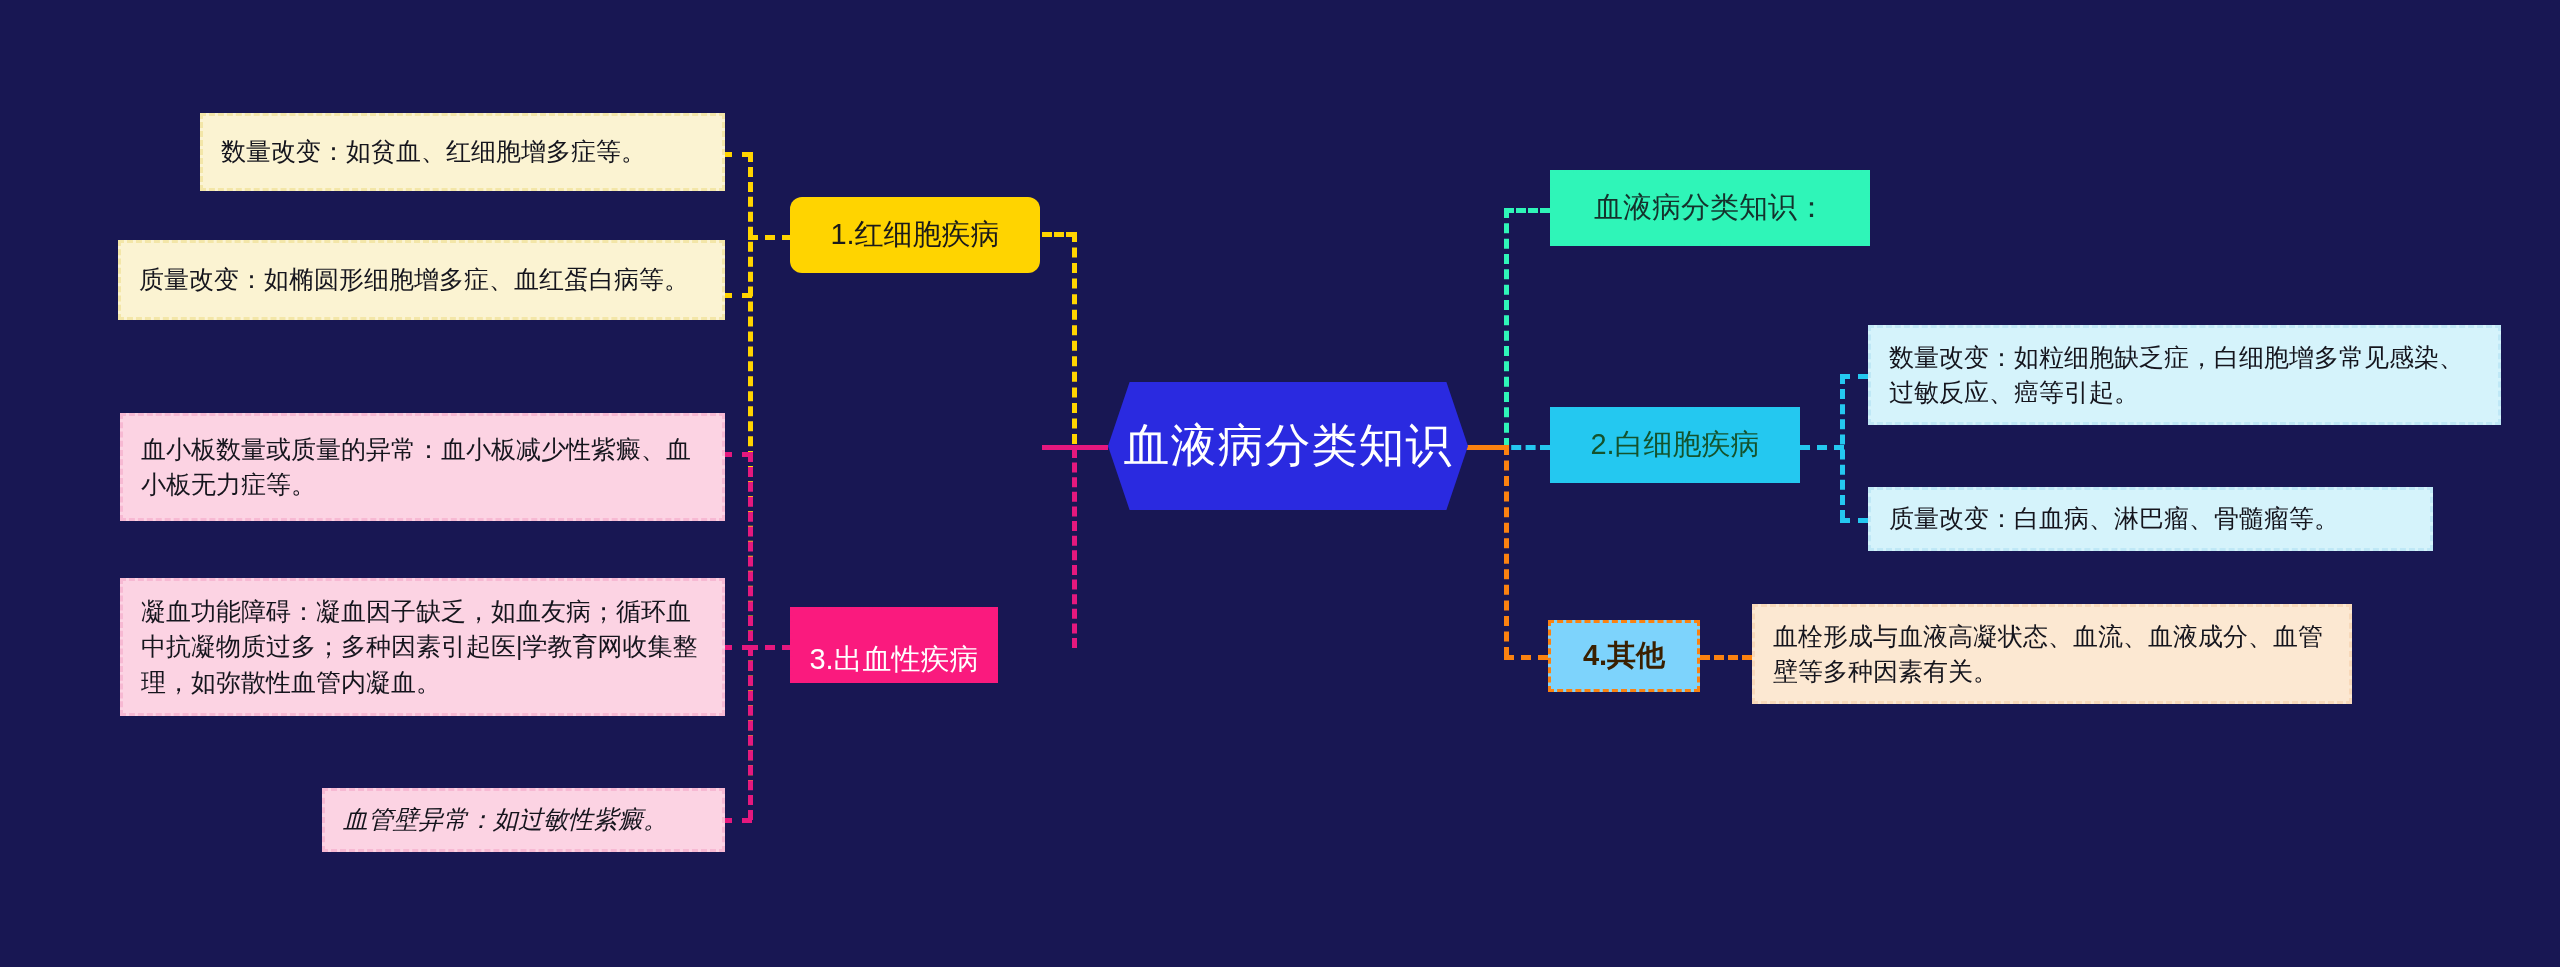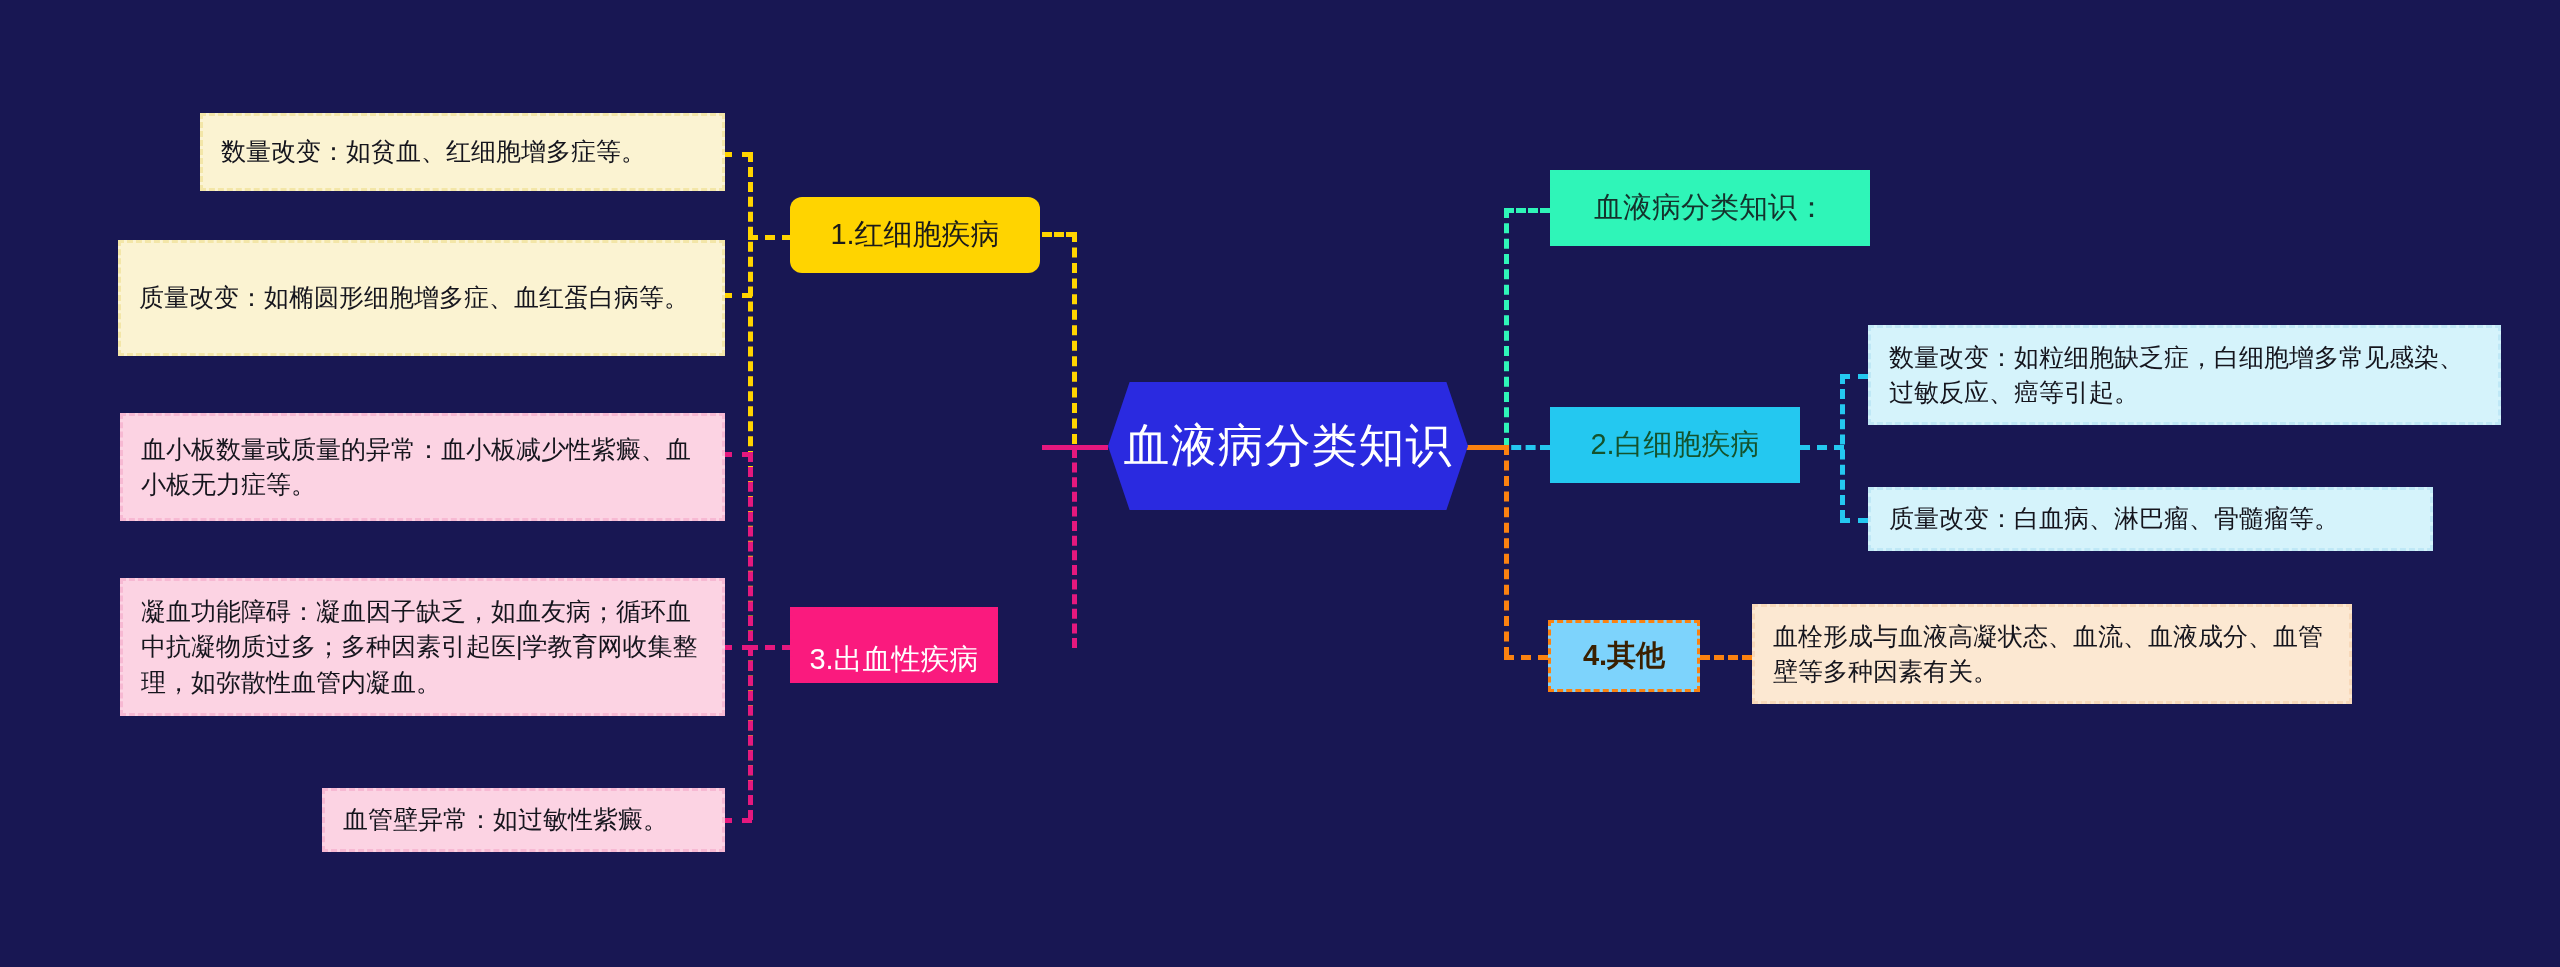--- a/index.html
+++ b/index.html
@@ -104,37 +104,37 @@
   </div>
 
   <div class="pill yellow" style="left:790px; top:197px; width:250px; height:76px;">
     <span>1.红细胞疾病</span>
   </div>
 
   <div class="leaf cream" style="left:200px; top:113px; width:525px; height:78px;">
     <span>数量改变：如贫血、红细胞增多症等。</span>
   </div>
 
-  <div class="leaf cream" style="left:118px; top:240px; width:607px; height:116px;text-align:center;">
+  <div class="leaf cream" style="left:118px; top:240px; width:607px; height:80px;text-align:center;">
     <span>质量改变：如椭圆形细胞增多症、血红蛋白病等。</span>
   </div>
 
   <div class="pill magenta" style="left:790px; top:607px; width:208px; height:76px;align-items:flex-end;">
     <span>3.出血性疾病</span>
   </div>
 
   <div class="leaf pink" style="left:120px; top:413px; width:605px; height:108px;">
     <span>血小板数量或质量的异常：血小板减少性紫癜、血小板无力症等。</span>
   </div>
 
   <div class="leaf pink" style="left:120px; top:578px; width:605px; height:138px;">
     <span>凝血功能障碍：凝血因子缺乏，如血友病；循环血中抗凝物质过多；多种因素引起医|学教育网收集整理，如弥散性血管内凝血。</span>
   </div>
 
-  <div class="leaf pink" style="left:322px; top:788px; width:403px; height:64px;">
+  <div class="leaf pink" style="left:322px; top:788px; width:403px; height:64px;font-style:italic;">
     <span>血管壁异常：如过敏性紫癜。</span>
   </div>
 
   <div class="pill green" style="left:1550px; top:170px; width:320px; height:76px;">
     <span>血液病分类知识：</span>
   </div>
 
   <div class="pill cyan" style="left:1550px; top:407px; width:250px; height:76px;">
     <span>2.白细胞疾病</span>
   </div>

